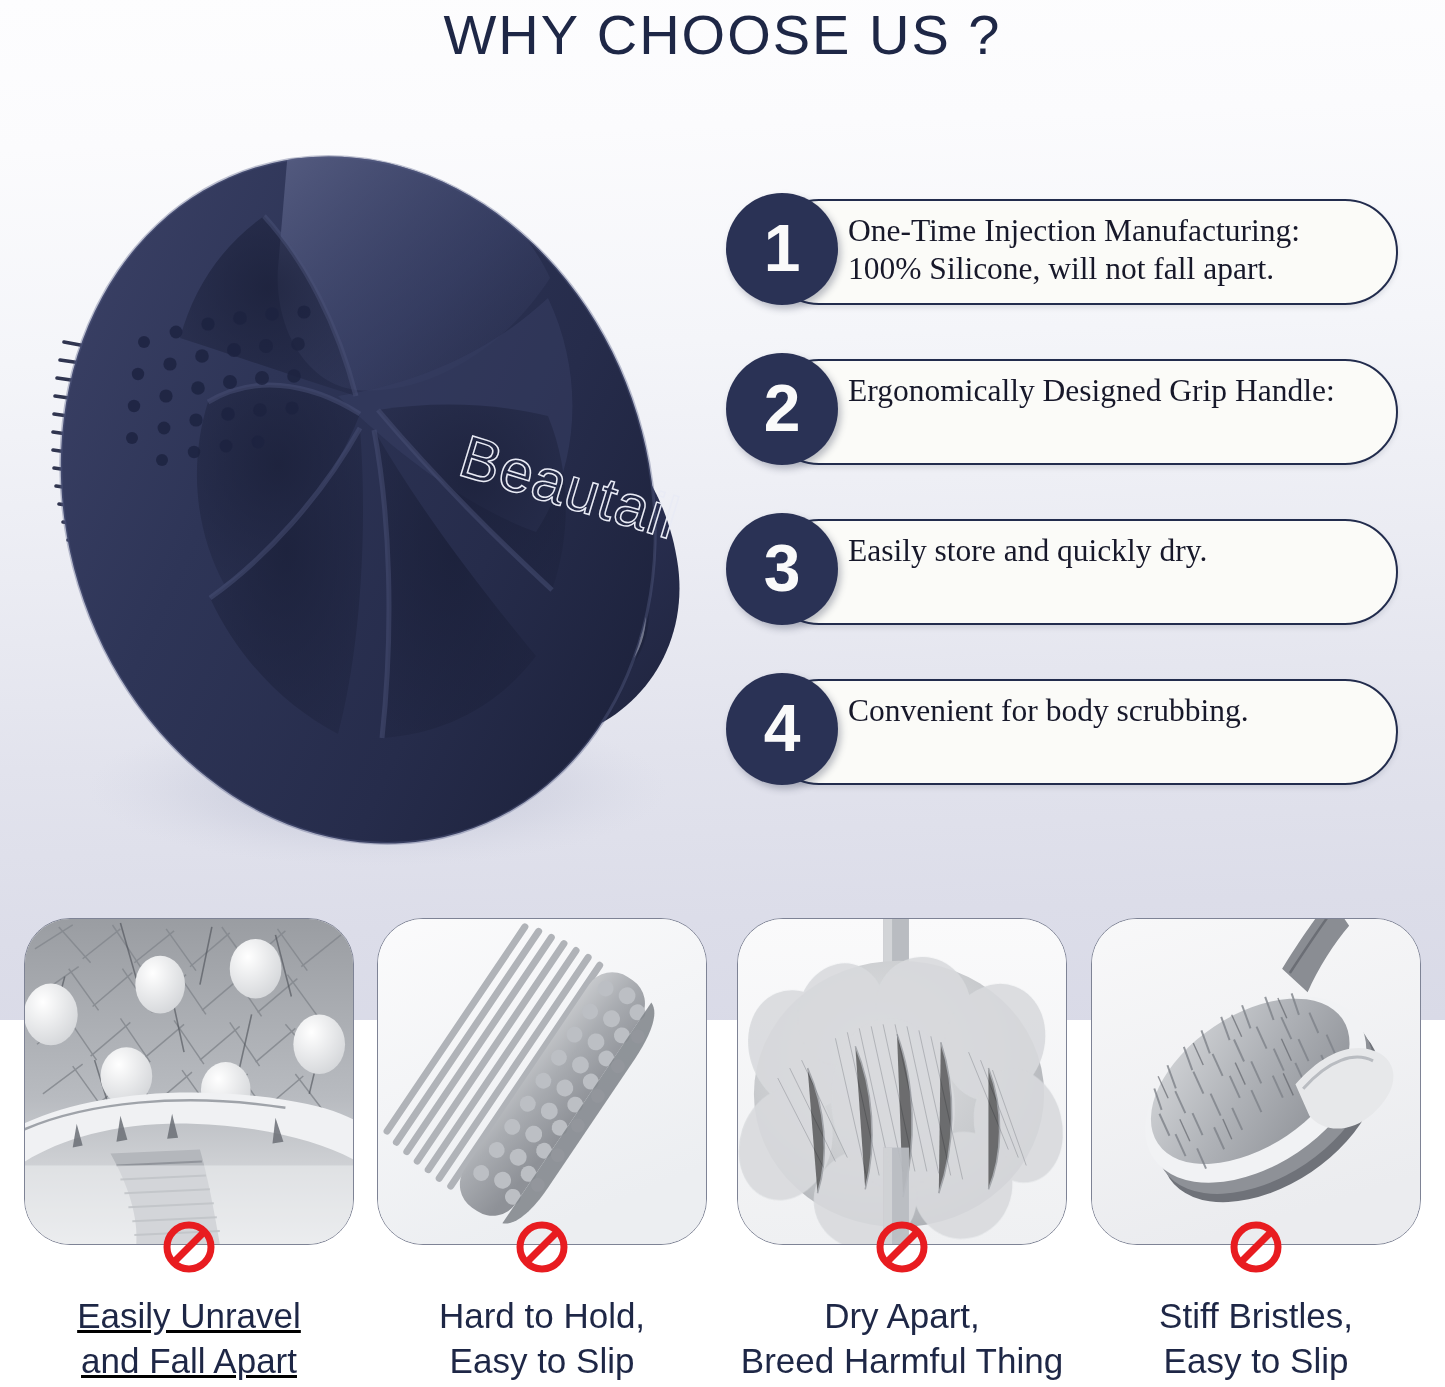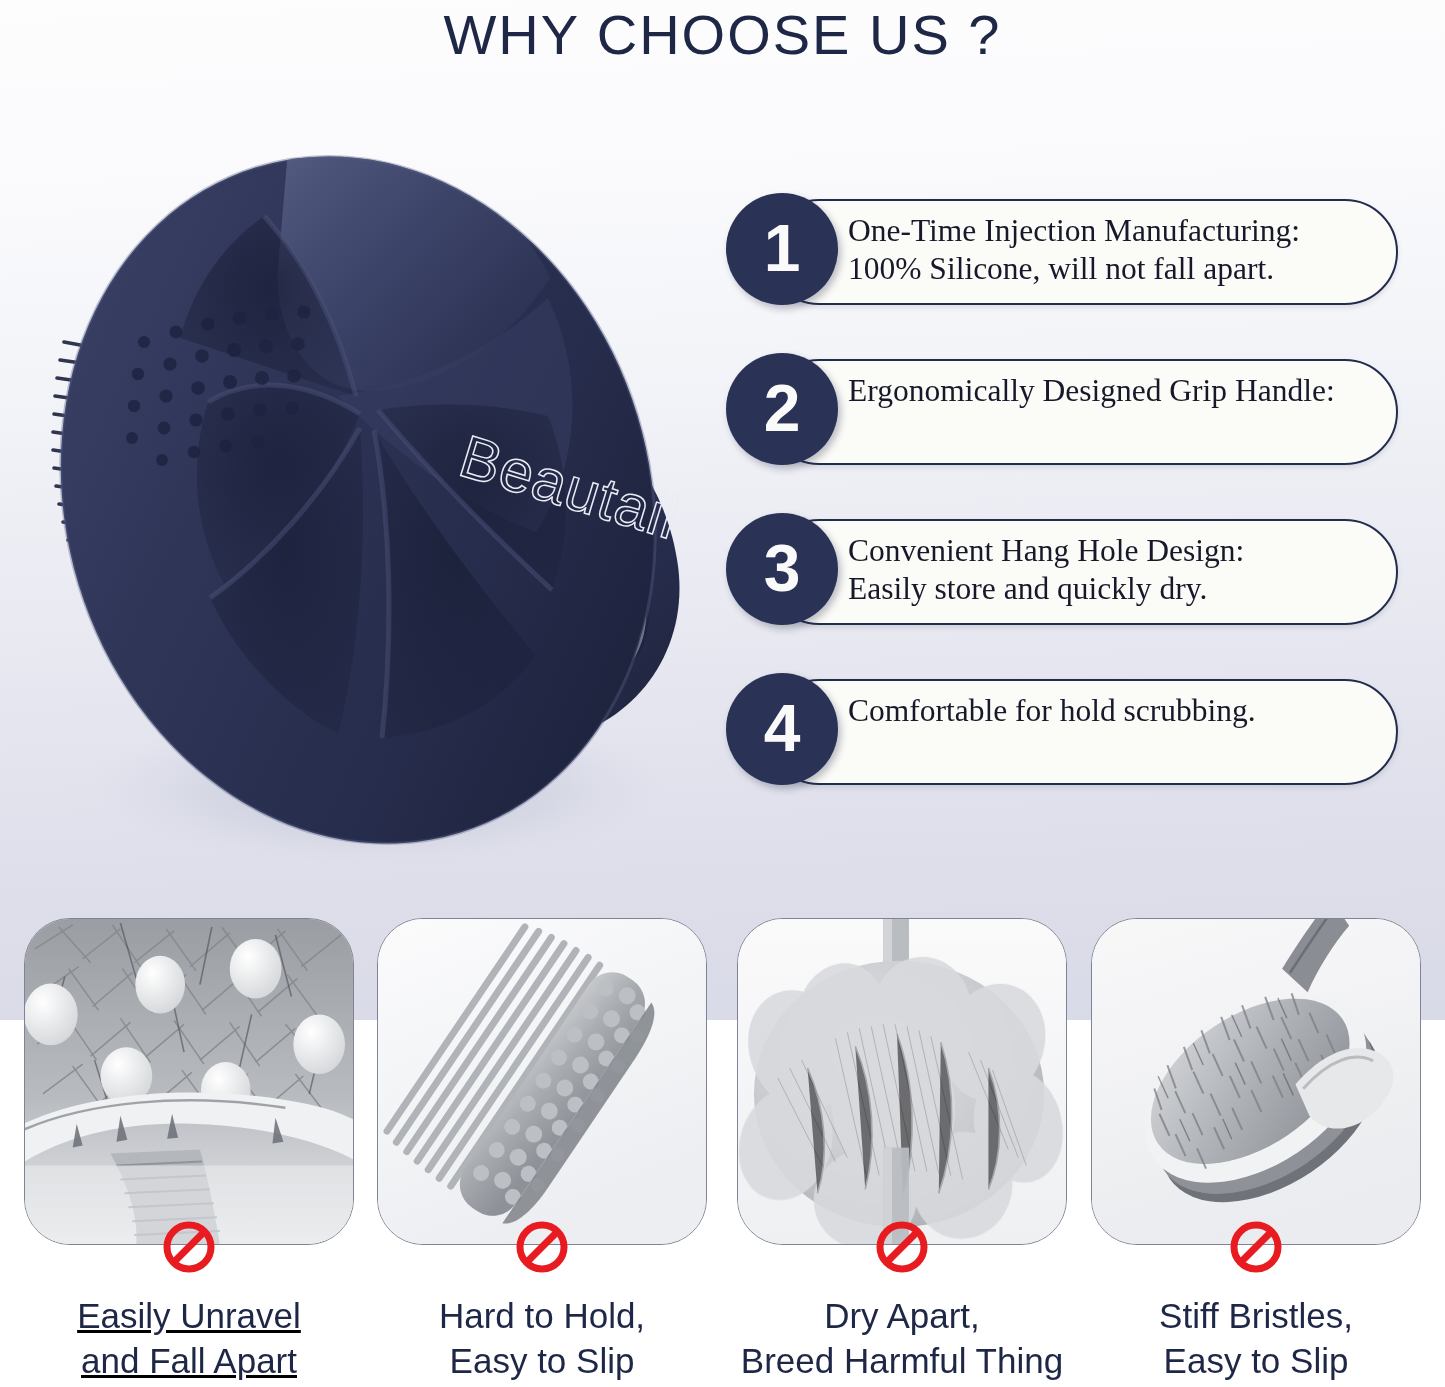--- a/index.html
+++ b/index.html
@@ -309,32 +309,31 @@
         <div class="f-line">Ergonomically Designed Grip Handle:</div>
       </div>
     </div>
 
     <div class="feature">
       <div class="f-pill"></div>
       <div class="f-badge">
         <span>3</span>
       </div>
       <div class="f-text">
-        <div class="f-line">Convenient Hang Hole Design:</div>
         <div class="f-line">Easily store and quickly dry.</div>
       </div>
     </div>
 
     <div class="feature">
       <div class="f-pill"></div>
       <div class="f-badge">
         <span>4</span>
       </div>
       <div class="f-text">
-        <div class="f-line">Comfortable for hold scrubbing.</div>
+        <div class="f-line">Convenient for body scrubbing.</div>
       </div>
     </div>
 
   </div>
 
   <div id="compare">
 
     <div class="cmp">
       <div class="cmp-frame">
         <svg viewBox="0 0 330 327" xmlns="http://www.w3.org/2000/svg" aria-hidden="true">

